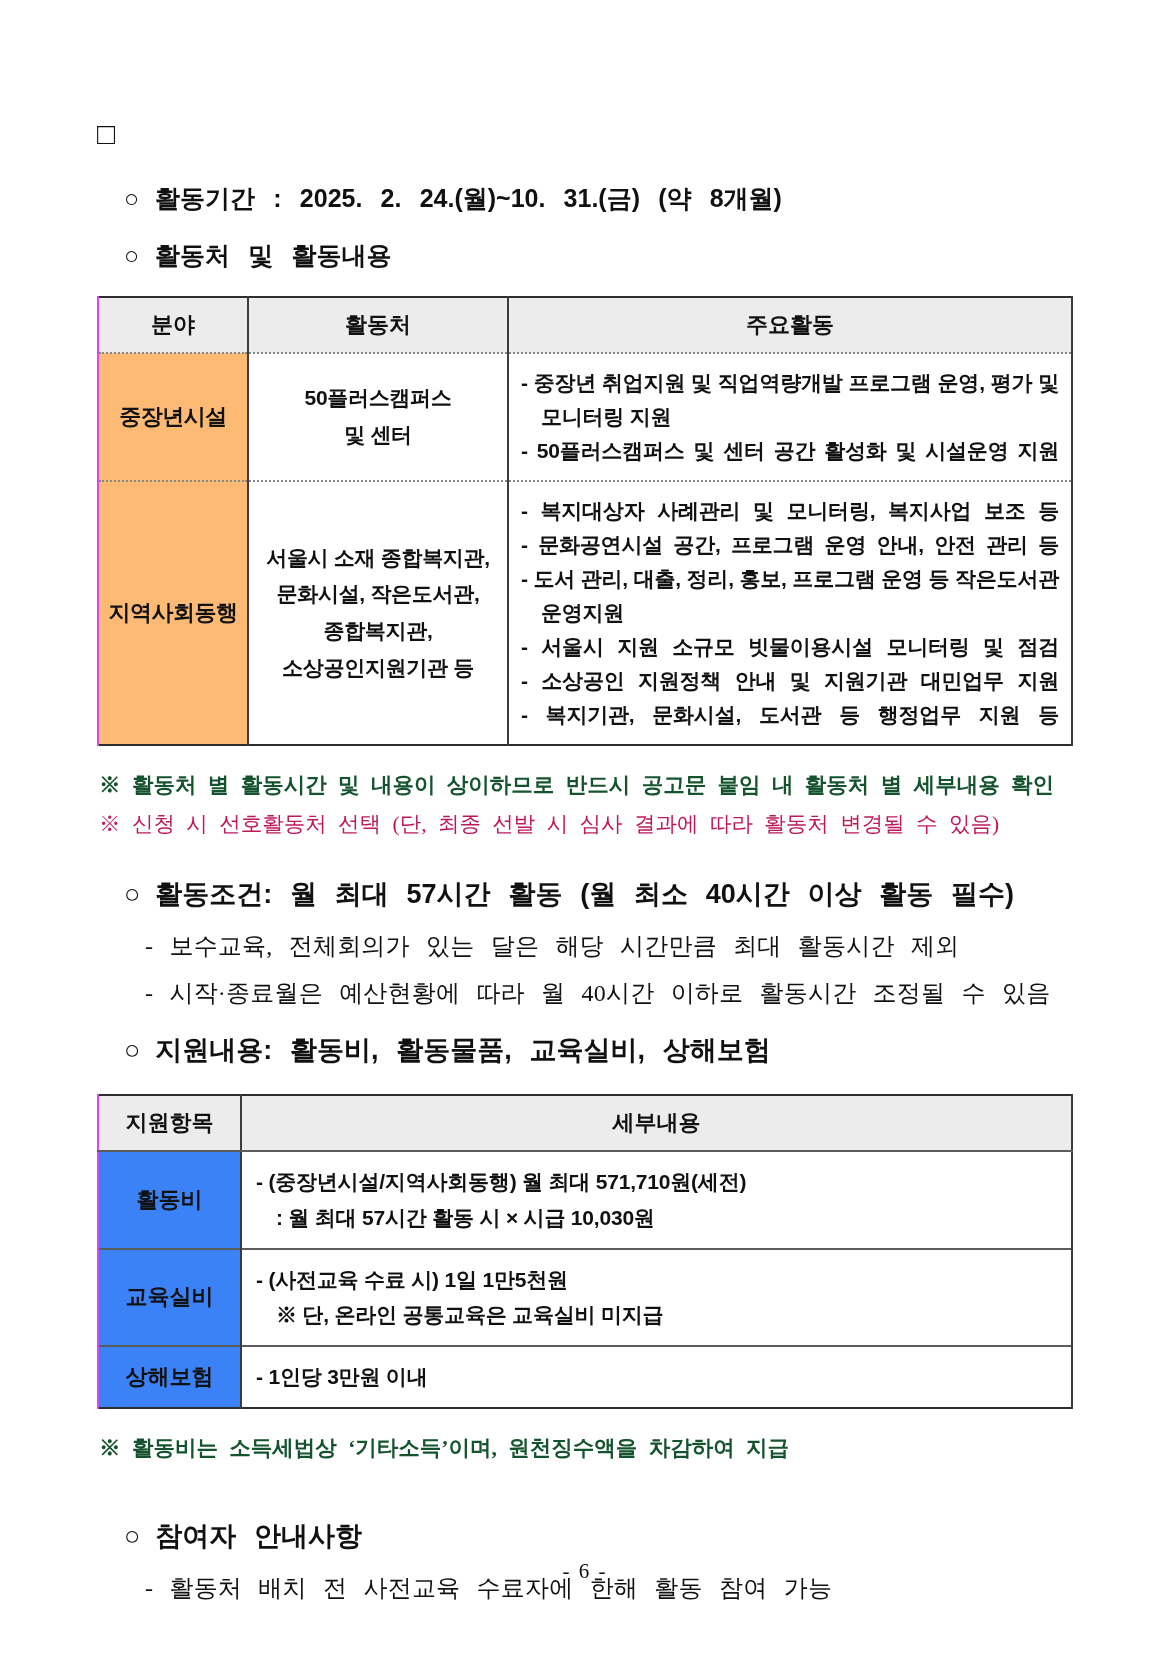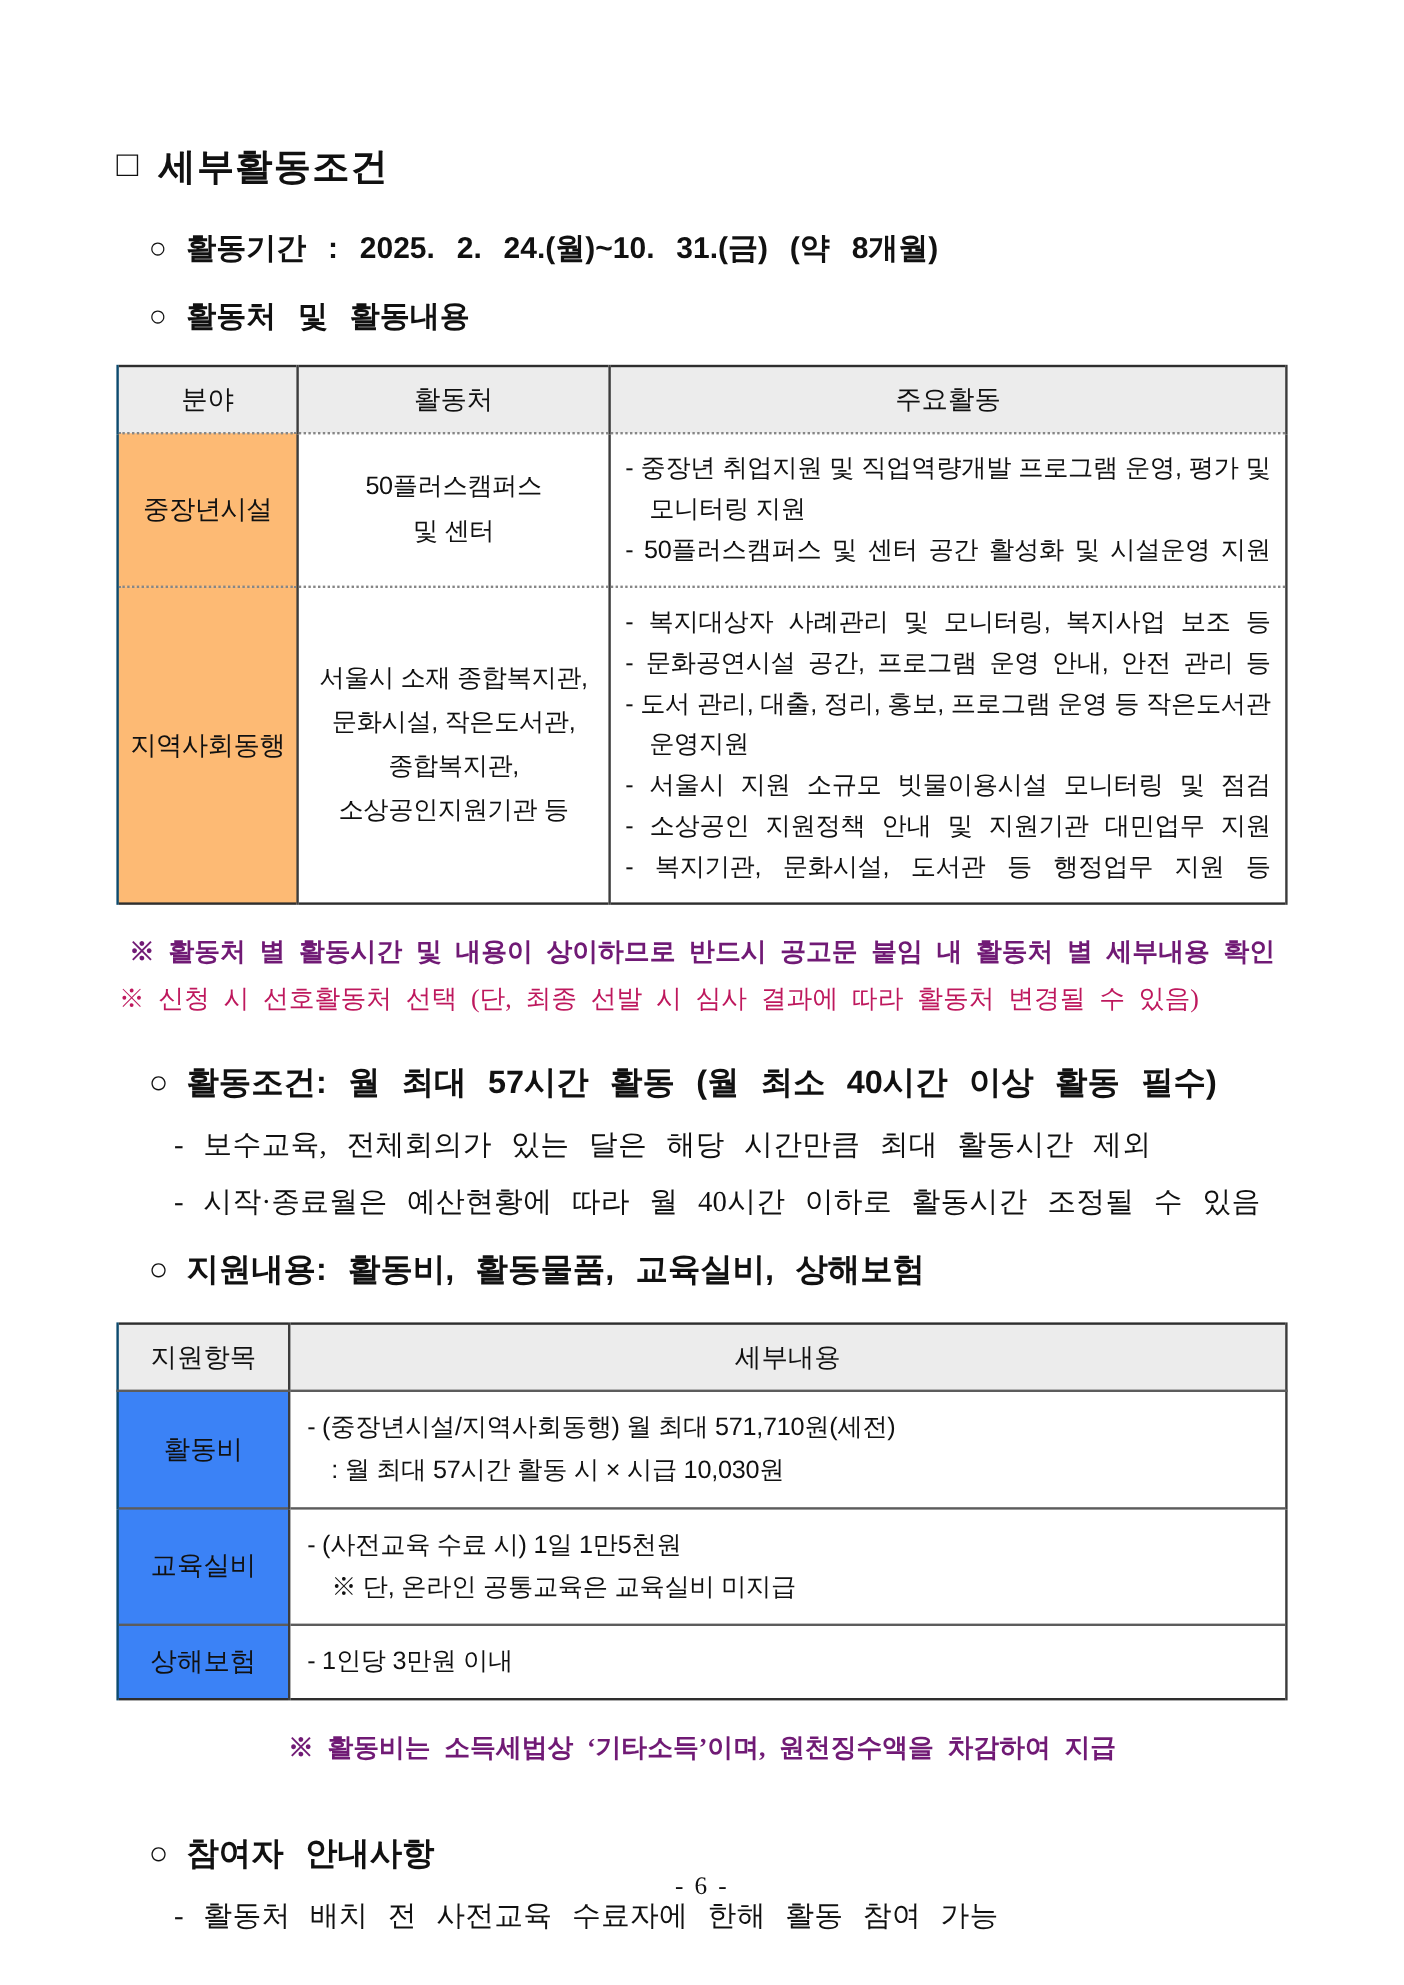--- a/index.html
+++ b/index.html
@@ -46,36 +46,36 @@
     word-spacing: 0.42em;
     letter-spacing: 0.2px;
   }
   
   .note {
     font-family: "Liberation Serif", serif;
     font-size: 21.5px;
     margin: 0 0 10px 2px;
     word-spacing: 0.28em;
   }
-  .note.red { color: #701a75; font-weight: bold; text-align: center; }
+  .note.red { color: #14532d; font-weight: bold; }
   .note.black { color: #be185d; }
   
   table.tbl {
     border-collapse: collapse;
     width: 974px;
     table-layout: fixed;
     font-size: 21px;
     margin-bottom: 24px;
   }
   table.tbl td, table.tbl th {
-    border-left: 2px solid #0c4a6e;
+    border-left: 2px solid #d946ef;
     border-right: 2px solid #3c3c3c;
     box-sizing: border-box;
     vertical-align: middle;
-    font-weight: normal;
+    font-weight: bold;
   }
   table.tbl tr { border: 0; }
   table.tbl { border-top: 2.5px solid #2e2e2e; border-bottom: 2.5px solid #2e2e2e; }
   table.tbl th {
     background: #ececec;
     font-size: 22px;
     text-align: center;
     padding: 12px 6px;
   }
   
@@ -132,21 +132,20 @@
     letter-spacing: 2px;
   }
 </style>
 </head>
 <body>
 
 <div class="page">
 
   <div class="doc-title">
     <span class="sq">□</span>
-    <span>세부활동조건</span>
   </div>
 
   <div class="h2">
     <span class="circ">○</span>
     <span>활동기간 : 2025. 2. 24.(월)~10. 31.(금) (약 8개월)</span>
   </div>
 
   <div class="h2">
     <span class="circ">○</span>
     <span>활동처 및 활동내용</span>

